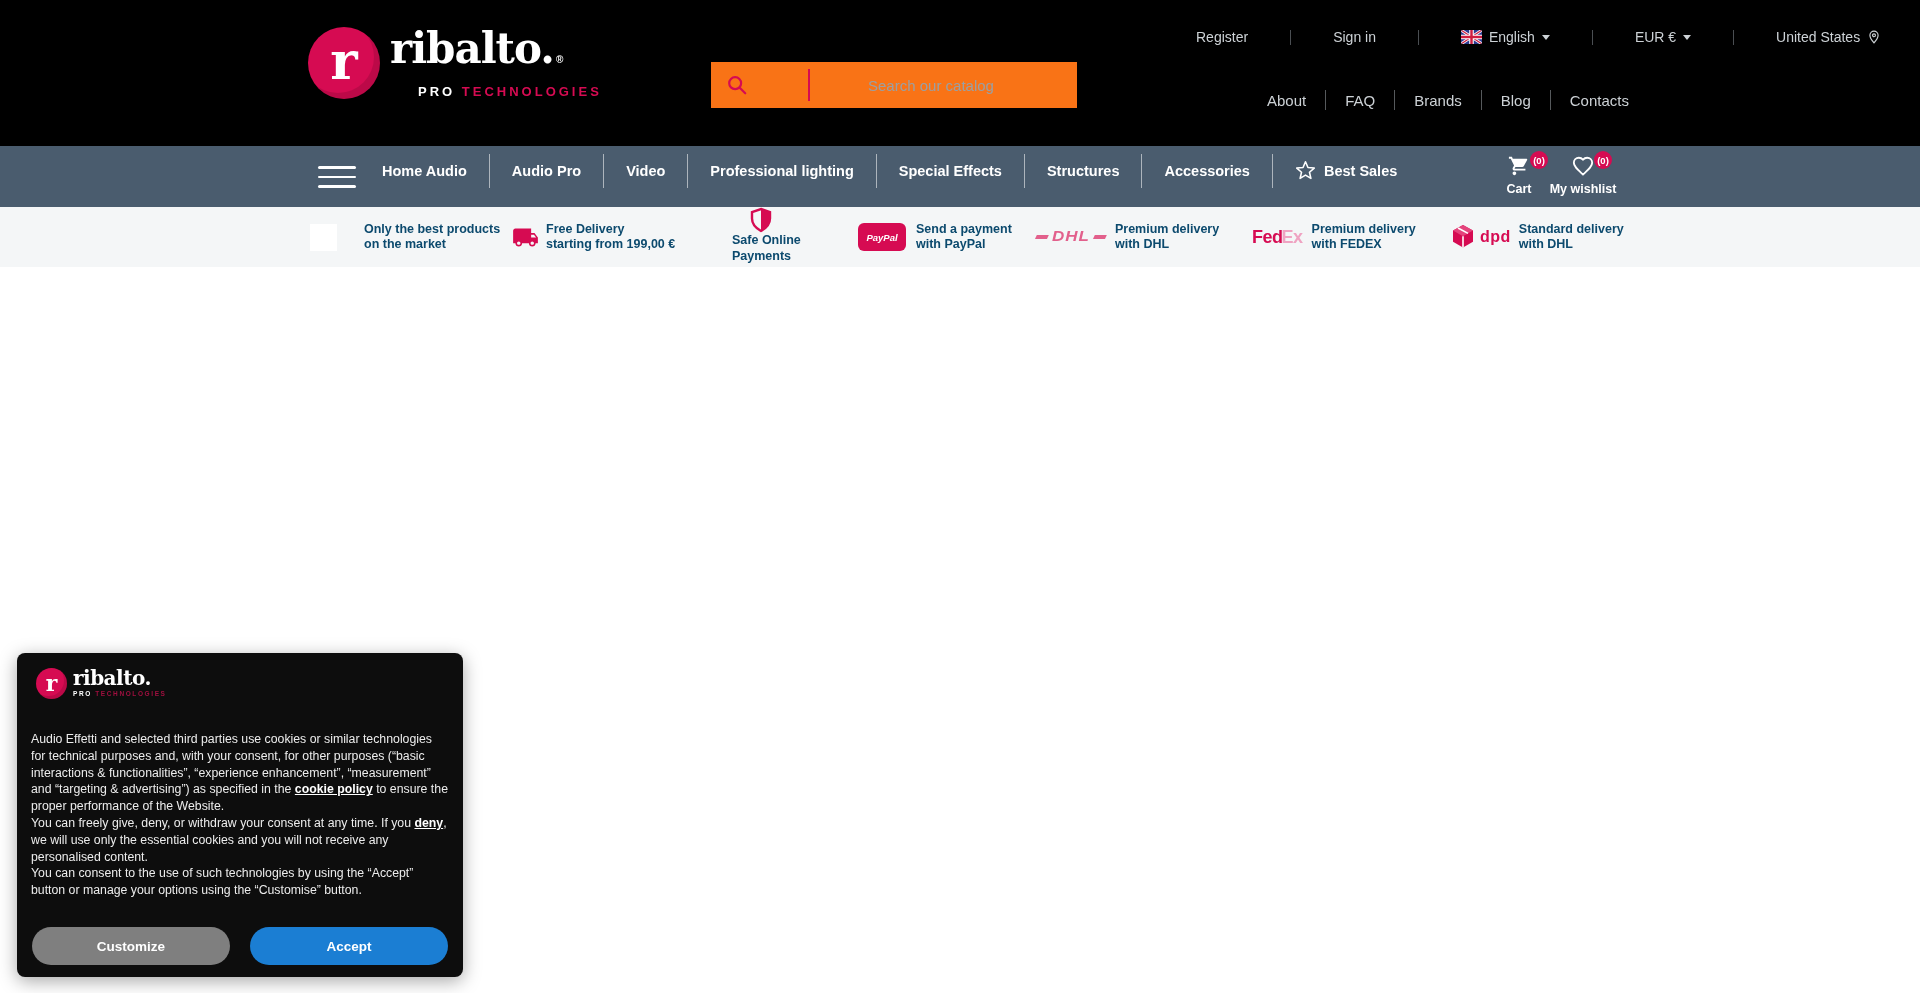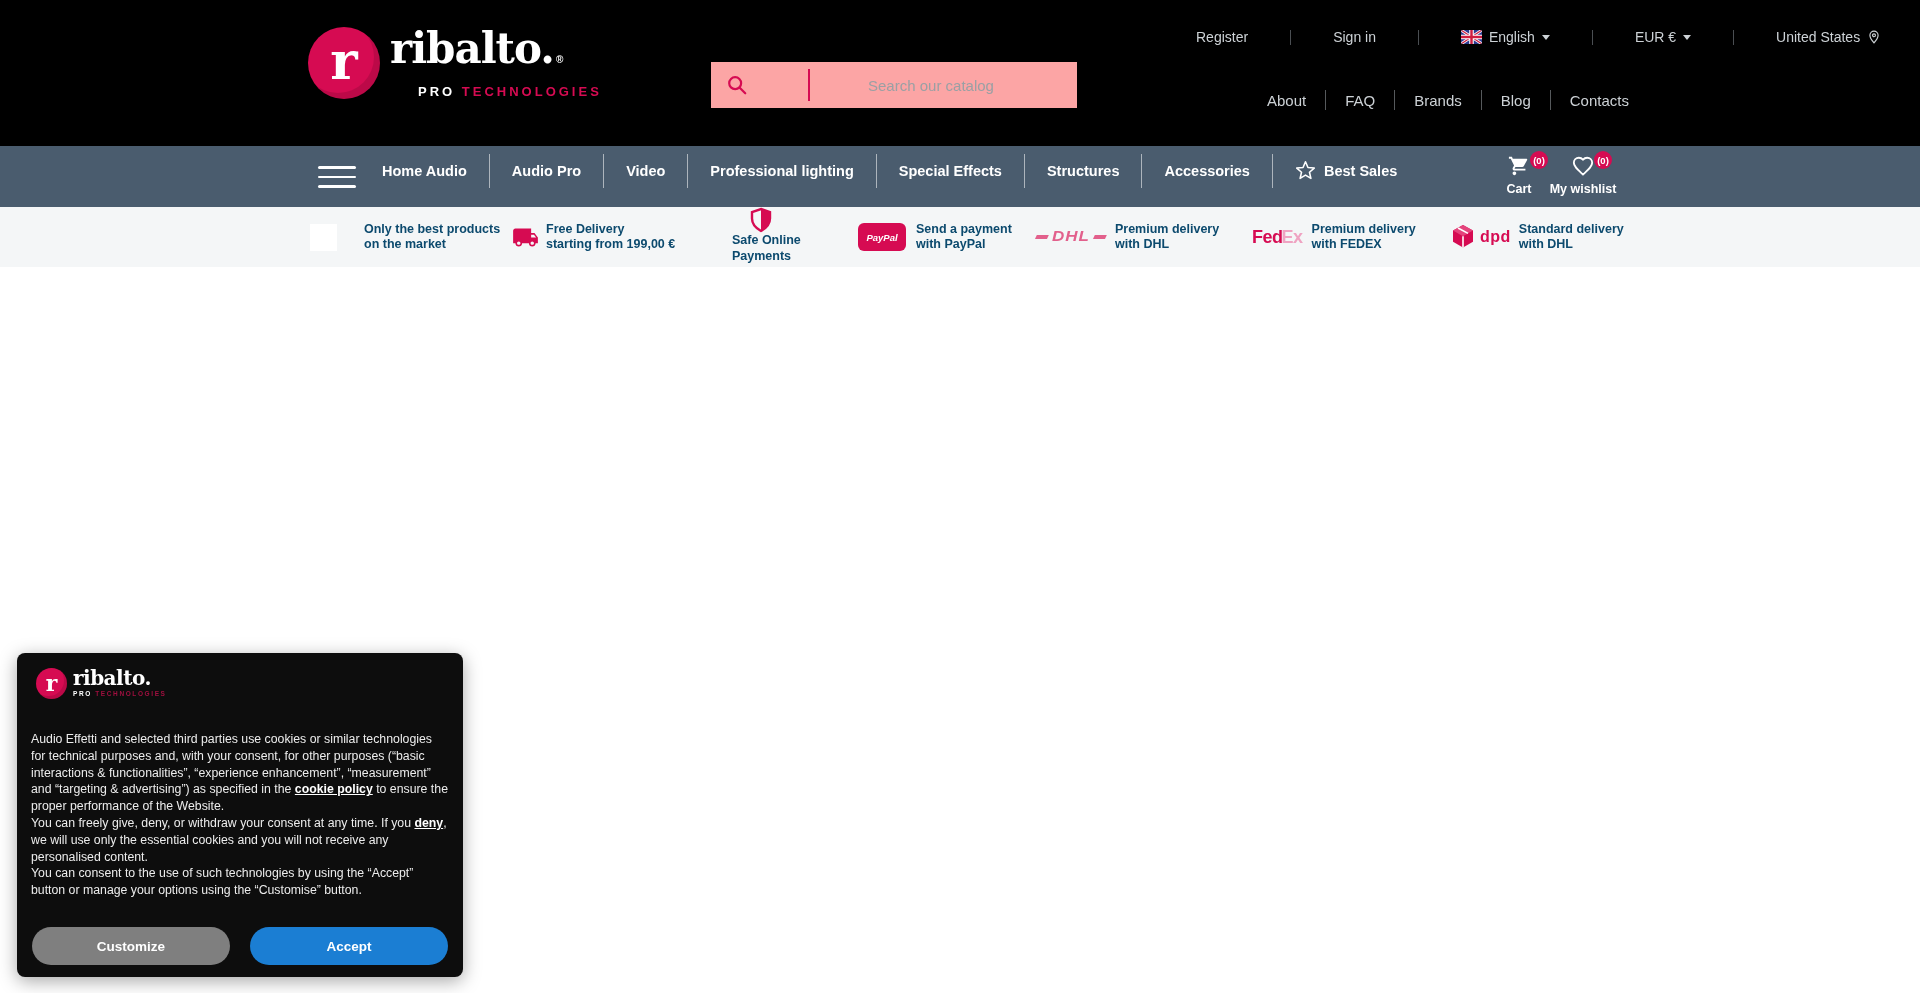--- a/index.html
+++ b/index.html
@@ -23,21 +23,21 @@
   .logo-circle span { font-family:"DejaVu Serif", serif; font-weight:bold; color:#fff; font-size:52px; line-height:1; margin-top:-4px; }
   .logo-text { margin-left:10px; }
   .logo-name { font-family:"DejaVu Serif", serif; font-weight:bold; color:#fff; font-size:42px; line-height:44px; letter-spacing:-1px; }
   .logo-reg { font-family:"Liberation Sans", sans-serif; font-size:10px; color:#fff; vertical-align:baseline; margin-left:2px; }
   .logo-sub { font-size:13px; font-weight:bold; letter-spacing:3px; margin-top:2px;padding-left:28px; }
   .logo-sub .pro { color:#fff; }
   .logo-sub .tech { color:#d60b52; }
 
   .searchbar {
     position:absolute; left:711px; top:62px; width:366px; height:46px;
-    background:#fca5a5; display:flex; align-items:center;gap:48px;
+    background:#f97316; display:flex; align-items:center;gap:48px;
   }
   .search-ico { margin-left:15px; display:flex; cursor:pointer; }
   .search-div { width:3px; height:32px; background:#d60b52; margin-left:12px; }
   .searchbar input {
     flex:1; border:none; outline:none; background:transparent;
     font-size:15px; color:#444; padding:0 10px 0 10px; font-family:"Liberation Sans", sans-serif;
   }
   .searchbar input::placeholder { color:#9aa0a4; }
 
   .toprow1 {

